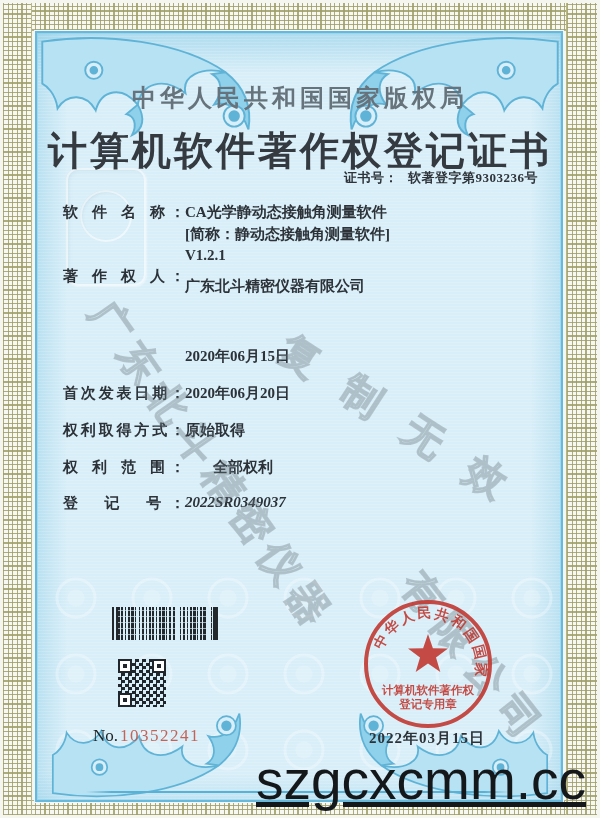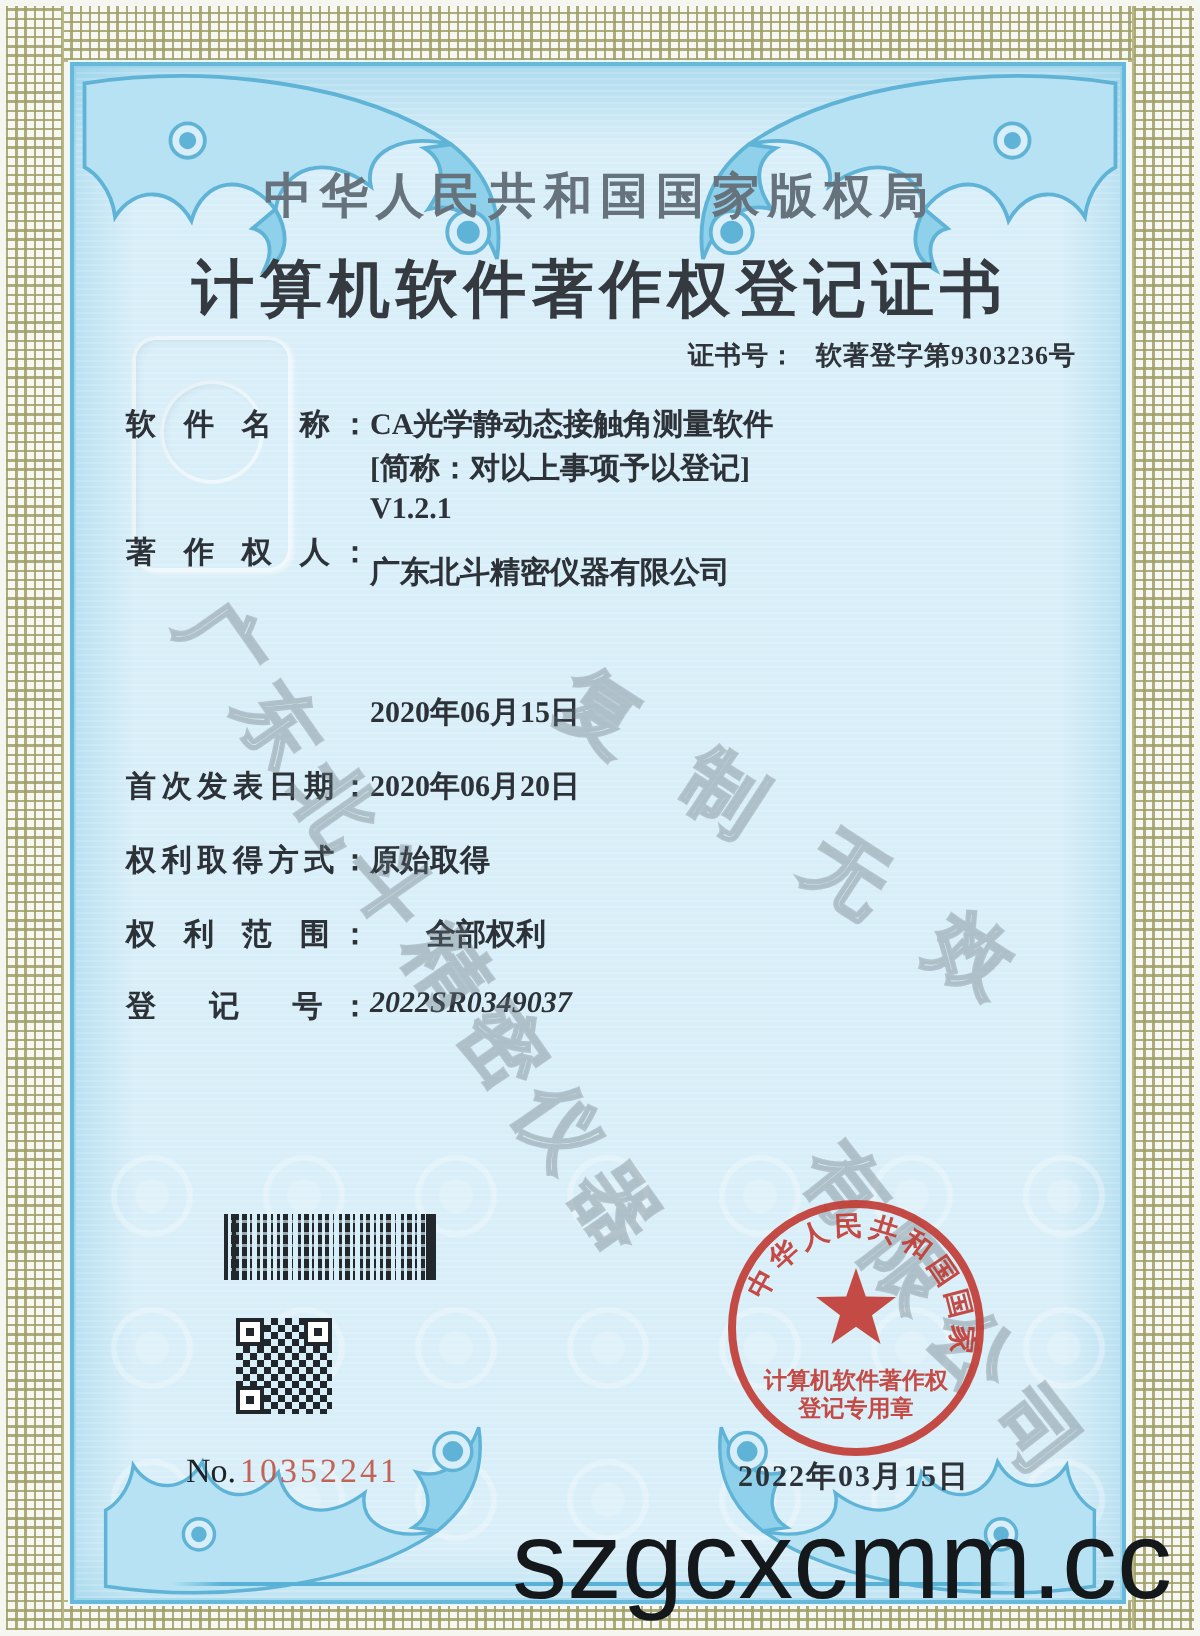--- a/index.html
+++ b/index.html
@@ -63,21 +63,21 @@
   .orn.bl{left:38px; bottom:18px; width:230px; height:95px; transform:scaleY(-1);}
   .orn.br{right:38px; bottom:18px; width:230px; height:95px; transform:scale(-1,-1);}
 
   
   .authority{
     position:absolute; left:0; right:0; top:82px; text-align:center;
     font-size:24px; font-weight:bold; letter-spacing:4px; color:#67737c;
   }
   .main-title{
     position:absolute; left:0; right:0; top:124px; text-align:center;
-    font-size:31px; font-weight:bold; letter-spacing:3px; color:#343a40;
+    font-size:39px; font-weight:bold; letter-spacing:3px; color:#343a40;
   }
   .cert-no{
     position:absolute; right:62px; top:169px; font-size:13px; font-weight:bold; color:#2e343a; letter-spacing:.5px;
   }
   .cert-no .lbl{margin-right:10px;}
 
   
   .row{position:absolute; left:63px; display:flex; font-size:15px; font-weight:bold; color:#2c3238;}
   .flabel{display:inline-block; width:122px; text-align:justify; text-align-last:justify; white-space:nowrap;}
   .val-abs{position:absolute; left:185px; font-size:15px; font-weight:bold; color:#2c3238; white-space:nowrap;}
@@ -124,21 +124,21 @@
   .wm.w2{left:298px; top:322px; font-size:40px; letter-spacing:34px; transform:rotate(33deg);}
   .wm.w3{left:432px; top:560px; font-size:40px; letter-spacing:12px; transform:rotate(52deg);}
 
   .bottom-rule{
     position:absolute; left:86px; top:791px; width:424px; height:2px; z-index:5;
     background:linear-gradient(90deg, transparent, #58b2d6 6%, #58b2d6 94%, transparent);
   }
   .overlay-url{
     position:absolute; left:256px; top:748px; z-index:9;
     font-family:"Liberation Sans","DejaVu Sans",sans-serif;
-    font-size:55px; color:#15181b; letter-spacing:0px; white-space:nowrap;
+    font-size:55px; color:#15181b; letter-spacing:0px; white-space:nowrap;text-decoration:underline;
   }
   .content-layer{position:absolute; inset:0; z-index:5;}
 </style>
 </head>
 <body>
 
 <div class="paper">
 
   <div class="mstrip top"></div>
   <div class="mstrip bottom"></div>
@@ -206,21 +206,21 @@
     <div class="main-title">计算机软件著作权登记证书</div>
 
     <div class="cert-no">
       <span class="lbl">证书号：</span><span>软著登字第9303236号</span>
     </div>
 
     <div class="row" style="top:203px;">
       <span class="flabel">软 件 名 称：</span>
     </div>
     <div class="val-abs" style="top:203px;">CA光学静动态接触角测量软件</div>
-    <div class="val-abs" style="top:225px;">[简称：对以上事项予以登记]</div>
+    <div class="val-abs" style="top:225px;">[简称：静动态接触角测量软件]</div>
     <div class="val-abs" style="top:247px;">V1.2.1</div>
 
     <div class="row" style="top:267px;justify-content:center;">
       <span class="flabel">著 作 权 人：</span>
     </div>
     <div class="val-abs" style="top:277px;">广东北斗精密仪器有限公司</div>
 
     <div class="val-abs" style="top:347px;">2020年06月15日</div>
 
     <div class="row" style="top:384px;">

